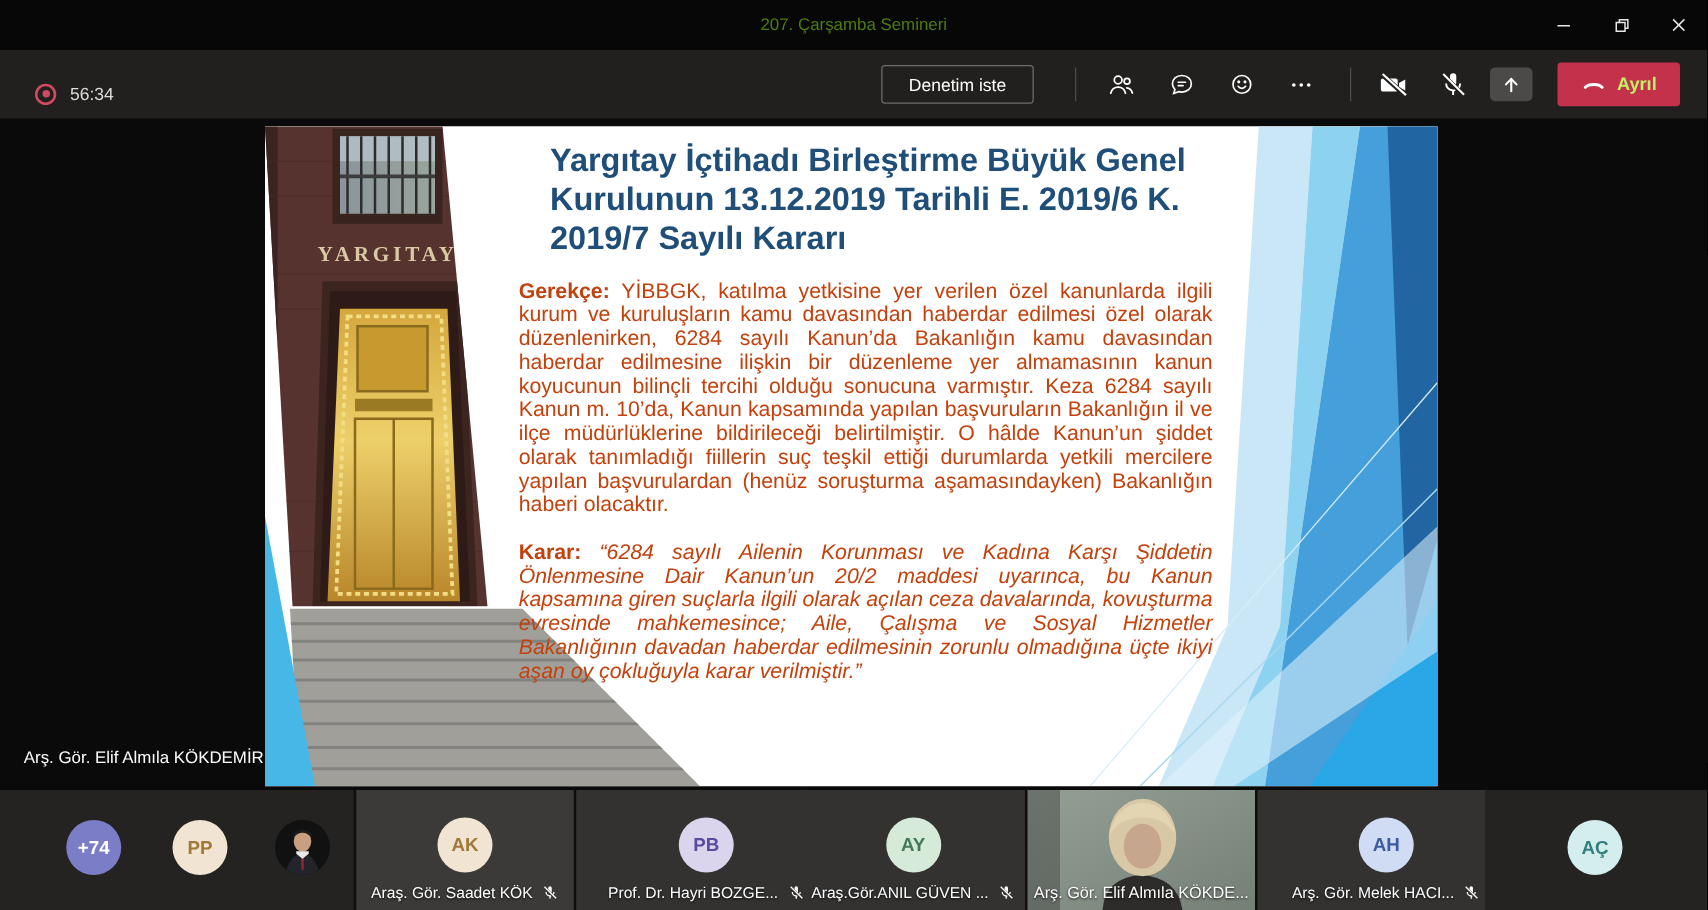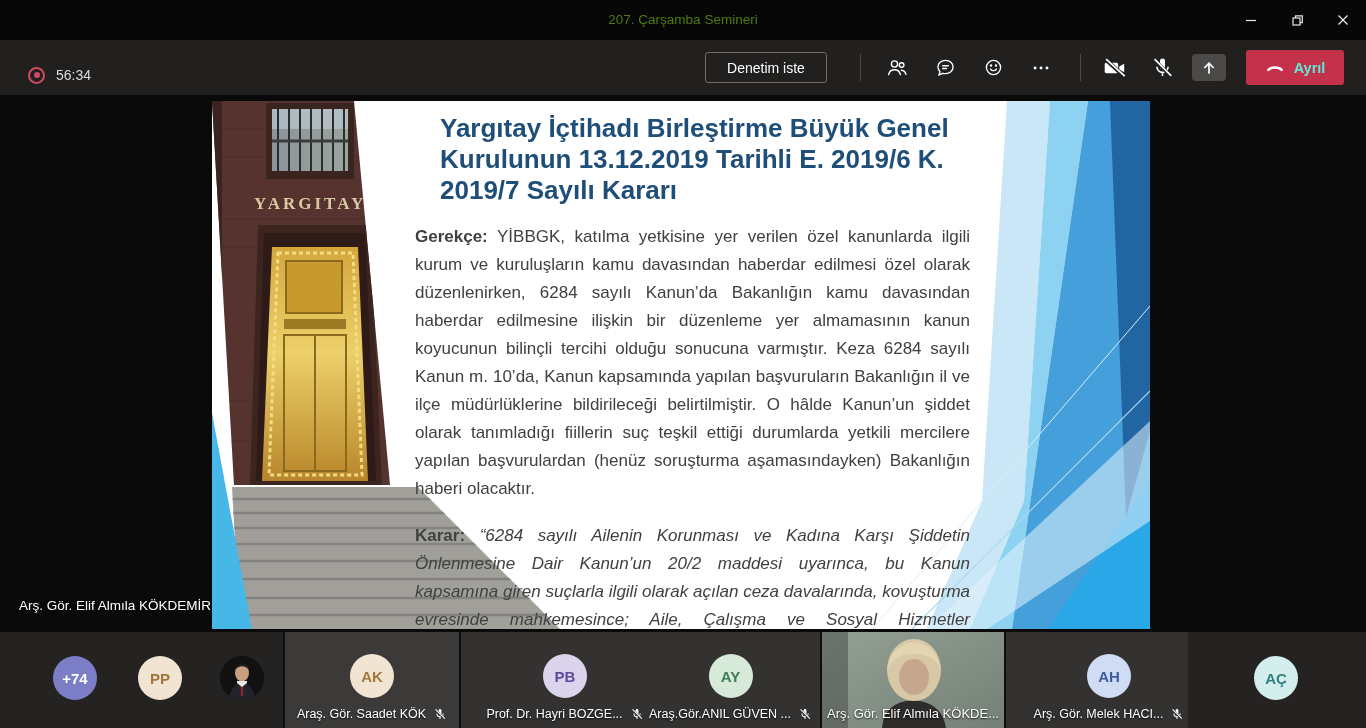--- a/index.html
+++ b/index.html
@@ -22,31 +22,31 @@
   .timer{color:#dcdcdc;font-size:14px;}
   .request-btn{position:absolute;left:705px;top:12px;width:122px;height:31px;background:transparent;
        border:1px solid #6f6d6b;border-radius:3px;color:#fff;font-size:14px;
        font-family:"Liberation Sans",sans-serif;display:flex;align-items:center;justify-content:center;}
   .tb-divider{position:absolute;top:14px;width:1px;height:27px;background:#4c4a48;}
   .icon-btn{position:absolute;top:12px;width:40px;height:31px;display:flex;align-items:center;
        justify-content:center;background:transparent;border:none;}
   .share-btn{position:absolute;left:1192px;top:14px;width:34px;height:27px;background:#4b4a48;
        border:none;border-radius:4px;display:flex;align-items:center;justify-content:center;}
   .leave-btn{position:absolute;left:1246px;top:10px;width:98px;height:35px;background:#c4314b;
-       border:none;border-radius:3px;color:#5eead4;font-size:14.5px;font-weight:bold;
+       border:none;border-radius:3px;color:#bef264;font-size:14.5px;font-weight:bold;
        font-family:"Liberation Sans",sans-serif;display:flex;align-items:center;justify-content:center;gap:9px;}
 
   
   .stage{position:absolute;left:0;top:95px;width:1366px;height:537px;background:#0a0a0a;}
   .slide{position:absolute;left:212px;top:6px;width:938px;height:528px;background:#fff;overflow:hidden;}
   .slide-art{position:absolute;left:0;top:0;}
   .slide-title{position:absolute;left:228px;top:12px;width:545px;margin:0;font-size:26px;
        line-height:31px;font-weight:bold;color:#1f4e79;z-index:2;}
-  .slide-body{position:absolute;left:203px;top:122px;width:555px;font-size:17px;line-height:28px;
-       color:#404040;text-align:justify;z-index:2;}
+  .slide-body{position:absolute;left:203px;top:122px;width:555px;font-size:17px;line-height:19px;
+       color:#c2410c;text-align:justify;z-index:2;}
   .slide-body p{margin:0 0 19px 0;}
   .slide-body .karar i{font-style:italic;}
   .presenter-label{position:absolute;left:19px;top:503px;color:#fff;font-size:13.5px;z-index:3;}
 
   
   .bottombar{position:absolute;left:0;top:632px;width:1366px;height:96px;background:#0f0e0e;}
   .p-region,.p-tile{position:absolute;top:0;height:96px;}
   .p-region{background:#242322;}
   .p-tile{background:#333231;}
   .avatar{width:44px;height:44px;border-radius:50%;display:flex;align-items:center;

